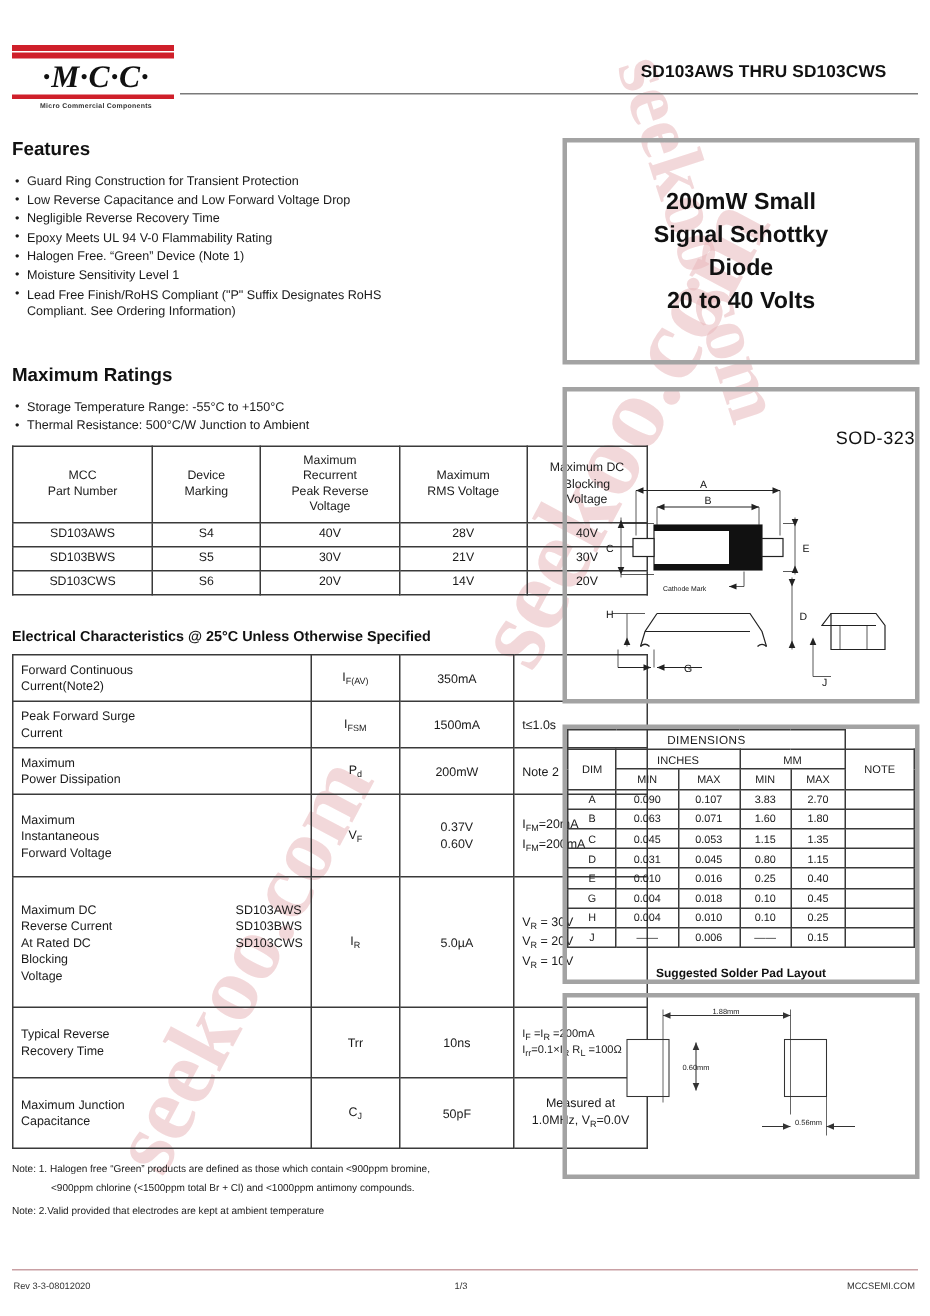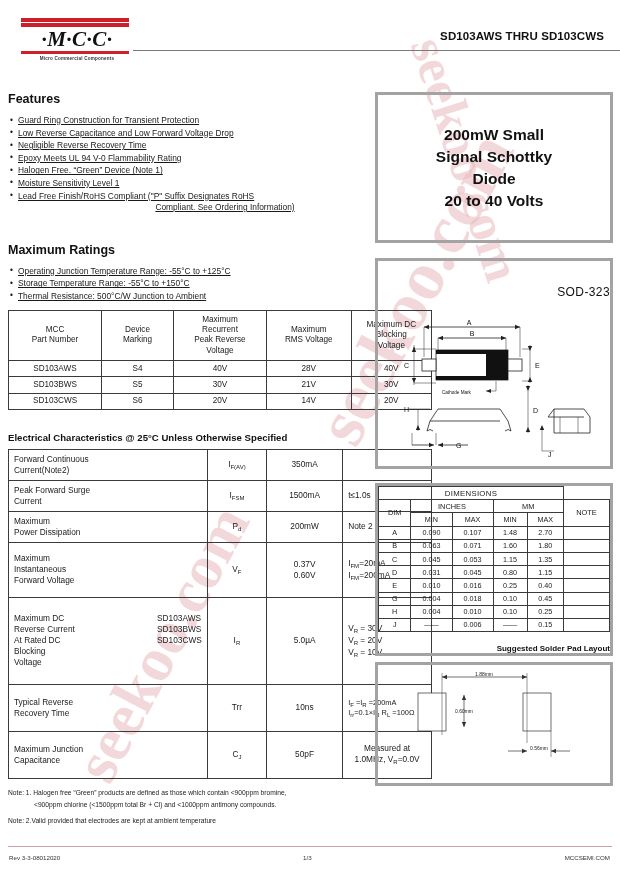--- a/index.html
+++ b/index.html
@@ -18,21 +18,21 @@
   .wm-txt{
     position:absolute;font-family:"Liberation Serif",serif;
     color:#e9b9bc;opacity:.55;font-weight:700;white-space:nowrap;
     transform-origin:left top;
   }
   .wm1{left:455px;top:30px;font-size:52px;transform:rotate(72deg);}
   .wm2{left:300px;top:420px;font-size:70px;transform:rotate(-62deg);}
   .wm3{left:60px;top:760px;font-size:62px;transform:rotate(-62deg);}
 
   
-  .hdr{position:absolute;left:0;top:0;width:601px;height:62px;z-index:10;margin-left:13px;}
+  .hdr{position:absolute;left:0;top:12px;width:601px;height:62px;z-index:10;}
   .logo{position:absolute;left:8px;top:18px;width:112px;}
   .logo .bar{height:4px;background:#cf1f2a;width:108px;}
   .logo .bar.b2{margin-top:1px;}
   .logo .mcc{
     font-family:"Liberation Serif",serif;font-weight:700;font-style:italic;
     font-size:21px;letter-spacing:.5px;color:#111;text-align:center;
     line-height:1.05;margin:1px 0 0 0;
   }
   .logo .bar3{height:3px;background:#cf1f2a;width:108px;margin-top:1px;}
   .logo .tag{
@@ -47,24 +47,24 @@
     position:absolute;left:120px;top:50px;width:492px;height:1px;background:#7a7a7a;
   }
 
   
   .left{position:absolute;left:8px;top:92px;width:424px;z-index:10;}
   h2.sec{font-size:12.5px;font-weight:700;margin:0 0 9px 0;color:#111;}
   h2.sec.mt{margin-top:29px;}
   ul.feat{list-style:none;margin:0 0 0 2px;padding:0;}
   ul.feat li{
     font-size:8.4px;line-height:11.6px;margin-bottom:1px;
-    padding-left:8px;position:relative;color:#1a1a1a;text-decoration:underline;
+    padding-left:8px;position:relative;color:#1a1a1a;
   }
   ul.feat li:before{content:"•";position:absolute;left:0;top:-.5px;}
-  ul.feat li .cont{display:block;padding-left:0;text-align:center;}
+  ul.feat li .cont{display:block;padding-left:0;}
 
   
   table{border-collapse:collapse;width:100%;}
   .mr-tbl{margin-top:7px;}
   .mr-tbl td,.mr-tbl th{
     border:1px solid #3a3a3a;text-align:center;vertical-align:middle;
     font-size:8.2px;line-height:10.4px;padding:2px 1px;font-weight:400;
   }
   .mr-tbl thead td{padding:4px 2px;}
   .mr-tbl tbody td{padding:2.4px 1px;}
@@ -108,21 +108,21 @@
 
   .dim-box{margin-top:14px;}
   .dim-tbl td{
     border:1px solid #3a3a3a;text-align:center;font-size:7.2px;
     line-height:9px;padding:1.6px 1px;
   }
   .dim-tbl td.hdr-c{font-size:7.4px;}
   .dim-tbl .dimttl{font-size:7.8px;letter-spacing:.3px;}
 
   .pad-title{
-    text-align:right;font-size:8px;font-weight:700;margin:12px 0 0 0;color:#111;
+    text-align:center;font-size:8px;font-weight:700;margin:12px 0 0 0;color:#111;
   }
   .pad-box{margin-top:6px;height:118px;position:relative;}
   .pad-svg{position:absolute;left:0;top:0;width:238px;}
 
   
   .foot-rule{
     position:absolute;left:8px;top:846px;width:604px;height:1px;background:#c9a0a4;z-index:10;
   }
   .foot{position:absolute;top:854px;width:620px;z-index:10;font-size:6.2px;color:#333;}
   .foot .l{position:absolute;left:9px;}
@@ -163,21 +163,20 @@
       <li>Halogen Free. “Green” Device (Note 1)</li>
       <li>Moisture Sensitivity Level 1</li>
       <li>
         <span>Lead Free Finish/RoHS Compliant ("P" Suffix Designates RoHS</span>
         <span class="cont">Compliant.  See Ordering Information)</span>
       </li>
     </ul>
 
     <h2 class="sec mt">Maximum Ratings</h2>
     <ul class="feat">
-      <li>Operating Junction Temperature Range: -55°C to +125°C</li>
       <li>Storage Temperature Range: -55°C to +150°C</li>
       <li>Thermal Resistance: 500°C/W Junction to Ambient</li>
     </ul>
 
     <table class="mr-tbl">
       <thead>
         <tr>
           <td style="width:22%">
             <span>MCC</span><br>
             <span>Part Number</span>
@@ -454,21 +453,21 @@
         <tr>
           <td>MIN</td>
           <td>MAX</td>
           <td>MIN</td>
           <td>MAX</td>
         </tr>
         <tr>
           <td>A</td>
           <td>0.090</td>
           <td>0.107</td>
-          <td>1.48</td>
+          <td>3.83</td>
           <td>2.70</td>
           <td></td>
         </tr>
         <tr>
           <td>B</td>
           <td>0.063</td>
           <td>0.071</td>
           <td>1.60</td>
           <td>1.80</td>
           <td></td>

